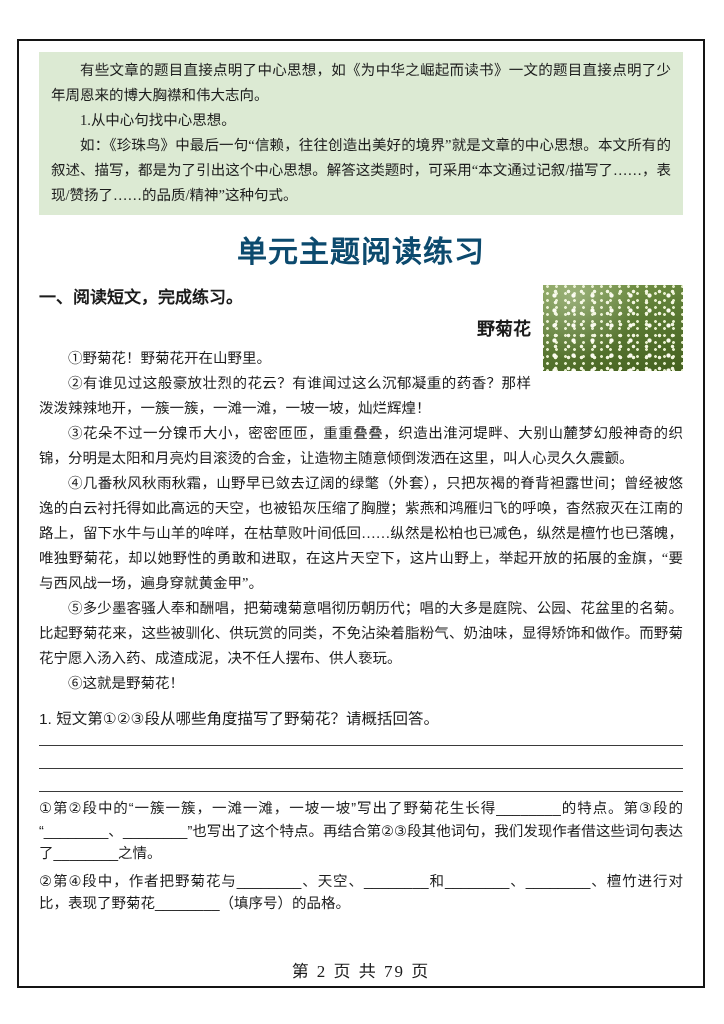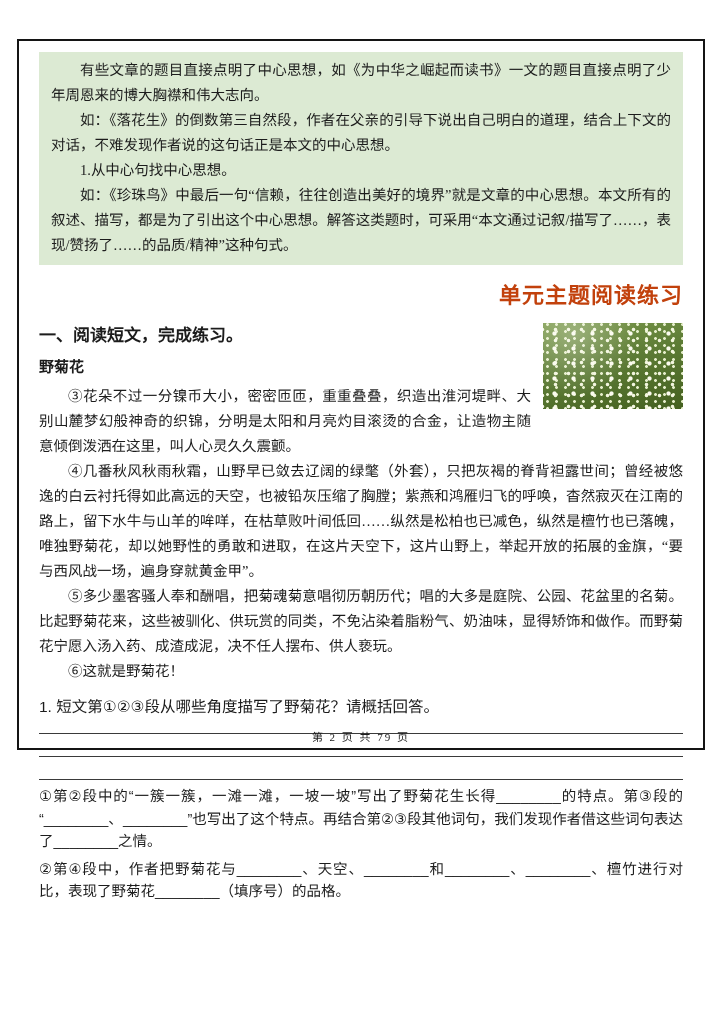--- a/index.html
+++ b/index.html
@@ -2,90 +2,91 @@
 <html lang="zh-CN"><head>
 <meta charset="utf-8">
 <style>
   html,body{margin:0;padding:0;}
   body{
     width:724px;height:1024px;background:#ffffff;position:relative;
     font-family:"Liberation Serif","DejaVu Serif",serif;
     color:#1c1c1c;overflow:hidden;
   }
   .page{
-    position:absolute;left:17px;top:39px;width:688px;height:711px;
+    position:absolute;left:17px;top:39px;width:688px;height:949px;
     border:2.5px solid #141414;box-sizing:border-box;
     padding:0 20px;background:#ffffff;
   }
   
   .summary-box{
     margin-top:11px;background:#dcead3;padding:6px 12px 7px 12px;
     font-size:14.5px;line-height:25px;text-align:justify;
   }
   .summary-box p{margin:0;text-indent:2em;}
   
   .main-title{
-    margin:12px 0 0 0;text-align:right;color:#c2410c;
-    font-size:22px;font-weight:bold;letter-spacing:1px;
+    margin:12px 0 0 0;text-align:center;color:#0c4a6e;
+    font-size:30px;font-weight:bold;letter-spacing:1px;
     font-family:"Liberation Sans","DejaVu Sans",sans-serif;
   }
   
   .reading-section{font-size:14.5px;line-height:25px;}
   .flower-photo{
     float:right;width:140px;height:86px;margin:0 0 8px 12px;
     background-color:#55702f;
     background-image:
       radial-gradient(circle at 22% 14%, rgba(255,255,255,0.28), rgba(255,255,255,0) 48%),
       radial-gradient(circle, #fbfbee 1.6px, rgba(251,251,238,0) 2.6px),
       radial-gradient(circle, #f3f6df 1.3px, rgba(243,246,223,0) 2.2px),
       radial-gradient(circle, #e6eecb 1px, rgba(230,238,203,0) 1.8px),
       linear-gradient(165deg, #7e9c4e 0%, #5d7c35 45%, #44601f 100%);
     background-size:100% 100%, 19px 15px, 13px 11px, 9px 7px, 100% 100%;
     background-position:0 0, 2px 3px, 6px 1px, 0 5px, 0 0;
   }
   .section-heading{
     font-family:"Liberation Sans","DejaVu Sans",sans-serif;
     font-weight:bold;font-size:17px;margin:14px 0 7px 0;
   }
-  .passage-title{text-align:left;font-weight:bold;font-size:15px;margin:2px 0 4px 0;}
+  .passage-title{text-align:right;font-weight:bold;font-size:18px;margin:2px 0 4px 0;}
   .reading-section p.par{margin:0;text-indent:2em;text-align:justify;}
   
   .q-heading{
     font-family:"Liberation Sans","DejaVu Sans",sans-serif;
     font-weight:normal;font-size:15.5px;margin:11px 0 0 0;line-height:24px;
   }
   .answer-line{height:22px;border-bottom:1.5px solid #3a3a3a;}
   .answer-line.first{height:14px;}
   .sub-question{
     font-family:"Liberation Sans","DejaVu Sans",sans-serif;
     font-size:14.5px;line-height:22.5px;margin:5px 0 0 0;text-align:justify;
   }
   .page-footer{
     position:absolute;left:0;right:0;bottom:4px;text-align:center;
-    font-size:11px;letter-spacing:2px;
+    font-size:17px;letter-spacing:2px;
   }
 </style>
 </head>
 <body>
 
 <div class="page">
 
   <div class="summary-box">
     <p>有些文章的题目直接点明了中心思想，如《为中华之崛起而读书》一文的题目直接点明了少年周恩来的博大胸襟和伟大志向。</p>
-    <p>如：《落花生》的倒数第三自然段，作者在父亲的引导下说出自己明白的道理，结合上下文的对话，不难发现作者说的这句话正是本文的中心思想。</p>
     <p>1.从中心句找中心思想。</p>
     <p>如：《珍珠鸟》中最后一句“信赖，往往创造出美好的境界”就是文章的中心思想。本文所有的叙述、描写，都是为了引出这个中心思想。解答这类题时，可采用“本文通过记叙/描写了……，表现/赞扬了……的品质/精神”这种句式。</p>
   </div>
 
   <h1 class="main-title">单元主题阅读练习</h1>
 
   <div class="reading-section">
     <div class="flower-photo"></div>
     <div class="section-heading">一、阅读短文，完成练习。</div>
     <div class="passage-title">野菊花</div>
+    <p class="par">①野菊花！野菊花开在山野里。</p>
+    <p class="par">②有谁见过这般豪放壮烈的花云？有谁闻过这么沉郁凝重的药香？那样泼泼辣辣地开，一簇一簇，一滩一滩，一坡一坡，灿烂辉煌！</p>
     <p class="par">③花朵不过一分镍币大小，密密匝匝，重重叠叠，织造出淮河堤畔、大别山麓梦幻般神奇的织锦，分明是太阳和月亮灼目滚烫的合金，让造物主随意倾倒泼洒在这里，叫人心灵久久震颤。</p>
     <p class="par">④几番秋风秋雨秋霜，山野早已敛去辽阔的绿氅（外套），只把灰褐的脊背袒露世间；曾经被悠逸的白云衬托得如此高远的天空，也被铅灰压缩了胸膛；紫燕和鸿雁归飞的呼唤，杳然寂灭在江南的路上，留下水牛与山羊的哞咩，在枯草败叶间低回……纵然是松柏也已减色，纵然是檀竹也已落魄，唯独野菊花，却以她野性的勇敢和进取，在这片天空下，这片山野上，举起开放的拓展的金旗，“要与西风战一场，遍身穿就黄金甲”。</p>
     <p class="par">⑤多少墨客骚人奉和酬唱，把菊魂菊意唱彻历朝历代；唱的大多是庭院、公园、花盆里的名菊。比起野菊花来，这些被驯化、供玩赏的同类，不免沾染着脂粉气、奶油味，显得矫饰和做作。而野菊花宁愿入汤入药、成渣成泥，决不任人摆布、供人亵玩。</p>
     <p class="par">⑥这就是野菊花！</p>
   </div>
 
   <div class="q-heading">1. 短文第①②③段从哪些角度描写了野菊花？请概括回答。</div>
 
   <div class="answer-line first"></div>
   <div class="answer-line"></div>

